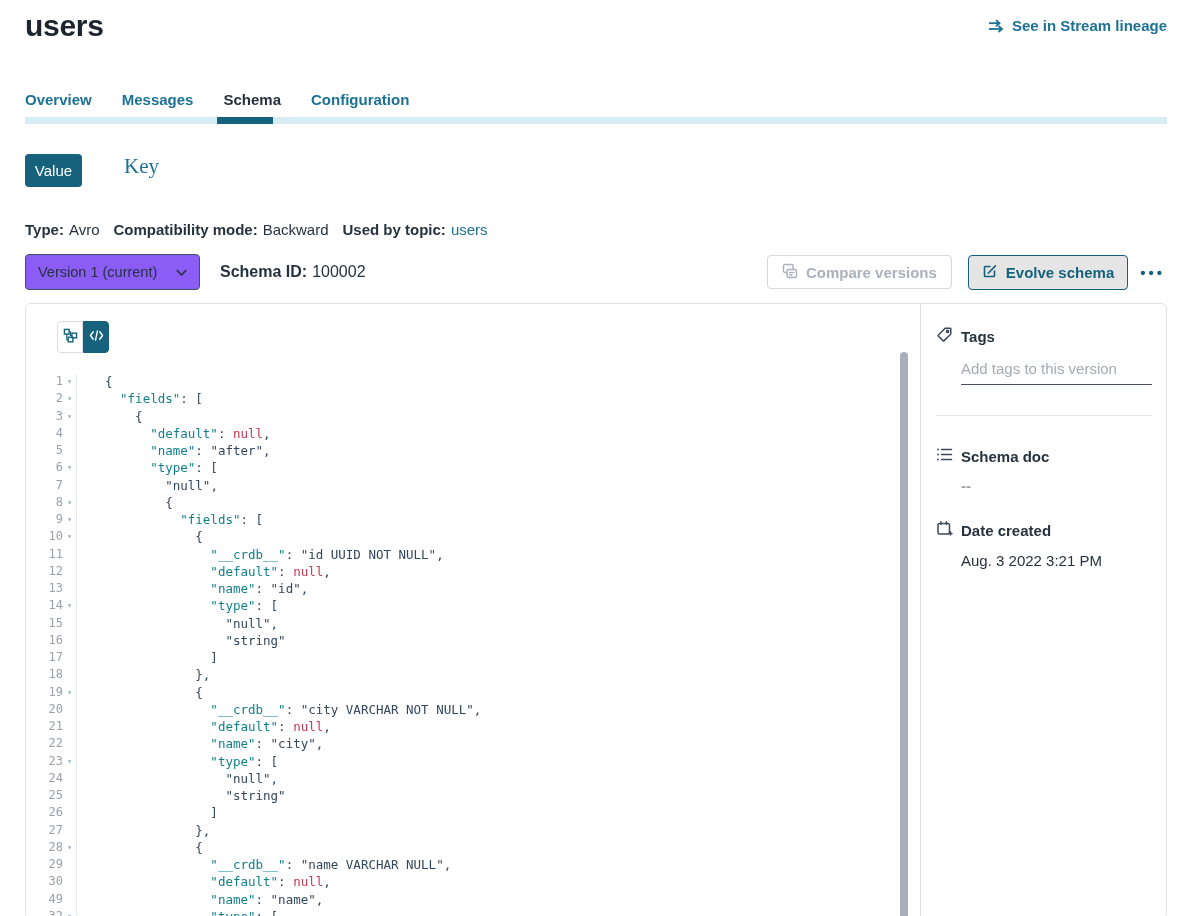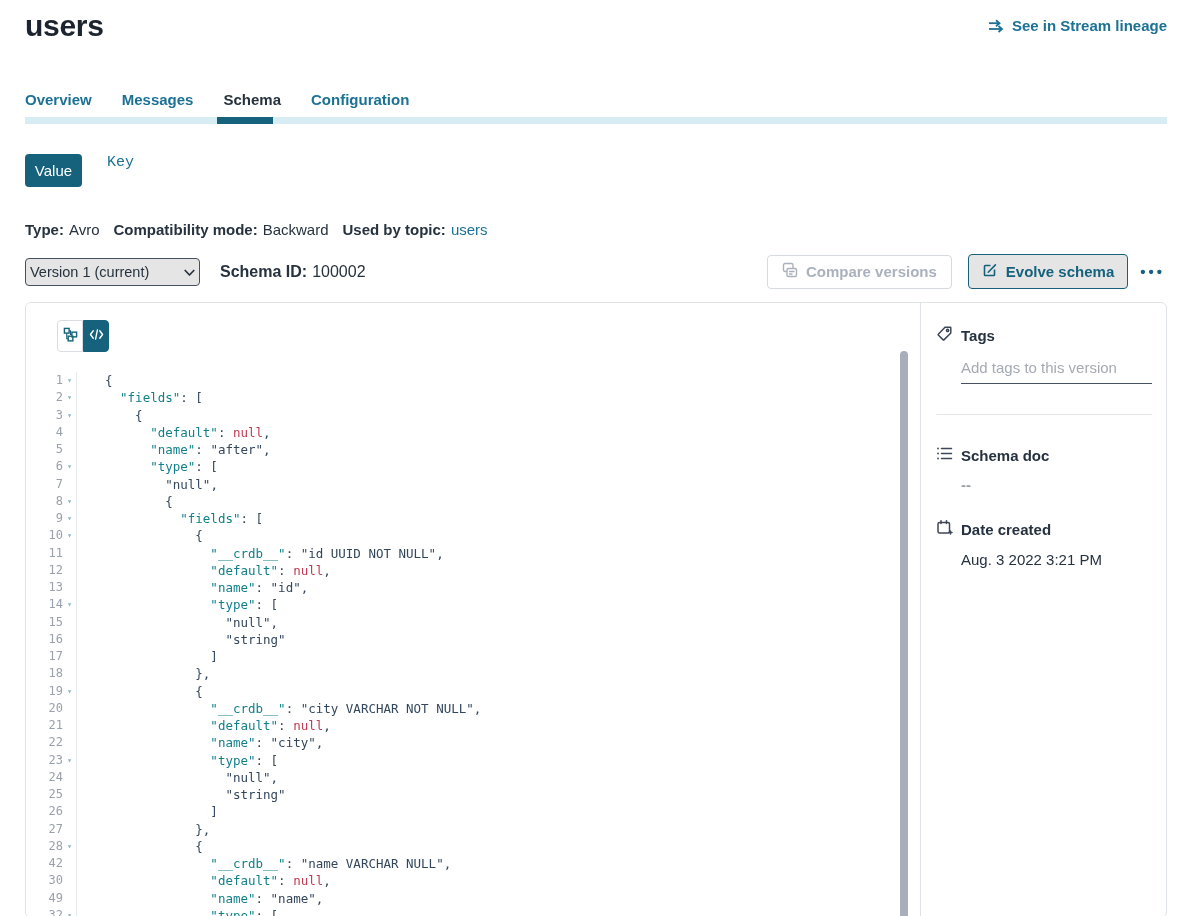--- a/index.html
+++ b/index.html
@@ -24,31 +24,31 @@
   
   .tabs{margin-top:47px;display:flex;gap:30px;}
   .tab{background:none;border:none;font-family:inherit;font-size:15px;font-weight:600;color:var(--link);cursor:pointer;padding:0;line-height:19px;}
   .tab.active{color:var(--text);}
   .tab-track{position:relative;margin-top:8px;height:7px;background:var(--tab-track);}
   .tab-active-seg{position:absolute;left:192px;top:0;width:56px;height:7px;background:var(--accent);}
 
   
   .toggle-row{margin-top:30px;display:flex;align-items:flex-start;}
   .btn-value{width:57px;height:33px;border:none;border-radius:4px;background:var(--accent);color:#fff;font-family:inherit;font-size:15px;cursor:pointer;}
-  .btn-key{margin-left:25px;background:none;border:none;color:var(--link);font-family:Liberation Mono, monospace;font-size:15px;font-weight:500;cursor:pointer;}
+  .btn-key{margin-left:42px;background:none;border:none;color:var(--link);font-family:Liberation Serif, serif;font-size:21px;font-weight:500;cursor:pointer;}
 
   
   .meta-row{margin-top:34px;font-size:15px;line-height:18px;display:flex;align-items:baseline;}
   .lbl{font-weight:700;margin-right:5px;}
   .meta-val{margin-right:14px;}
   .link{color:var(--link);cursor:pointer;text-decoration:none;}
 
   
   .version-row{margin-top:15px;display:flex;align-items:center;}
-  .select{width:175px;height:28px;border:1px solid var(--select-border);border-radius:4px;background:#e5e5e5;display:flex;align-items:center;justify-content:space-between;padding:0 4px;font-size:14.5px;cursor:pointer;}
+  .select{width:175px;height:36px;border:1px solid var(--select-border);border-radius:4px;background:#8b5cf6;display:flex;align-items:center;justify-content:space-between;padding:0 12px;font-size:14.5px;cursor:pointer;}
   .schema-id-lbl{margin-left:20px;}
   .right-actions{margin-left:auto;display:flex;align-items:center;}
   .btn-compare{height:34px;padding:8px 14px;border:1px solid var(--disabled-border);border-radius:4px;background:#fff;color:var(--disabled-text);font-family:inherit;font-size:15px;font-weight:600;display:flex;align-items:center;gap:8px;}
   .btn-evolve{margin-left:16px;height:35px;padding:0 13px;border:1px solid var(--accent);border-radius:4px;background:#e5e5e5;color:var(--accent);font-family:inherit;font-size:15px;font-weight:700;display:flex;align-items:center;gap:8px;cursor:pointer;}
   .btn-more{margin-left:10px;background:none;border:none;color:var(--accent);font-size:15px;font-weight:900;letter-spacing:3px;cursor:pointer;padding:4px 2px;}
 
   
   .card{margin-top:13px;height:616px;border:1px solid var(--card-border);border-radius:6px;display:flex;overflow:hidden;}
   .editor{width:895px;flex-shrink:0;border-right:1px solid var(--card-border);position:relative;background:#fff;}
   .view-toggle{display:inline-flex;margin:17px 0 0 31px;}
@@ -207,21 +207,21 @@
           <div class="cl"><span class="gut"><span class="ln">19</span><span class="fold">▾</span></span><span class="codetxt"><span class="tk-w">            </span><span class="tk-p">{</span></span></div>
           <div class="cl"><span class="gut"><span class="ln">20</span><span class="fold"></span></span><span class="codetxt"><span class="tk-w">              </span><span class="tk-k">"__crdb__"</span><span class="tk-p">: </span><span class="tk-s">"city VARCHAR NOT NULL"</span><span class="tk-p">,</span></span></div>
           <div class="cl"><span class="gut"><span class="ln">21</span><span class="fold"></span></span><span class="codetxt"><span class="tk-w">              </span><span class="tk-k">"default"</span><span class="tk-p">: </span><span class="tk-u">null</span><span class="tk-p">,</span></span></div>
           <div class="cl"><span class="gut"><span class="ln">22</span><span class="fold"></span></span><span class="codetxt"><span class="tk-w">              </span><span class="tk-k">"name"</span><span class="tk-p">: </span><span class="tk-s">"city"</span><span class="tk-p">,</span></span></div>
           <div class="cl"><span class="gut"><span class="ln">23</span><span class="fold">▾</span></span><span class="codetxt"><span class="tk-w">              </span><span class="tk-k">"type"</span><span class="tk-p">: [</span></span></div>
           <div class="cl"><span class="gut"><span class="ln">24</span><span class="fold"></span></span><span class="codetxt"><span class="tk-w">                </span><span class="tk-s">"null"</span><span class="tk-p">,</span></span></div>
           <div class="cl"><span class="gut"><span class="ln">25</span><span class="fold"></span></span><span class="codetxt"><span class="tk-w">                </span><span class="tk-s">"string"</span></span></div>
           <div class="cl"><span class="gut"><span class="ln">26</span><span class="fold"></span></span><span class="codetxt"><span class="tk-w">              </span><span class="tk-p">]</span></span></div>
           <div class="cl"><span class="gut"><span class="ln">27</span><span class="fold"></span></span><span class="codetxt"><span class="tk-w">            </span><span class="tk-p">},</span></span></div>
           <div class="cl"><span class="gut"><span class="ln">28</span><span class="fold">▾</span></span><span class="codetxt"><span class="tk-w">            </span><span class="tk-p">{</span></span></div>
-          <div class="cl"><span class="gut"><span class="ln">42</span><span class="fold"></span></span><span class="codetxt"><span class="tk-w">              </span><span class="tk-k">"__crdb__"</span><span class="tk-p">: </span><span class="tk-s">"name VARCHAR NULL"</span><span class="tk-p">,</span></span></div>
+          <div class="cl"><span class="gut"><span class="ln">29</span><span class="fold"></span></span><span class="codetxt"><span class="tk-w">              </span><span class="tk-k">"__crdb__"</span><span class="tk-p">: </span><span class="tk-s">"name VARCHAR NULL"</span><span class="tk-p">,</span></span></div>
           <div class="cl"><span class="gut"><span class="ln">30</span><span class="fold"></span></span><span class="codetxt"><span class="tk-w">              </span><span class="tk-k">"default"</span><span class="tk-p">: </span><span class="tk-u">null</span><span class="tk-p">,</span></span></div>
           <div class="cl"><span class="gut"><span class="ln">49</span><span class="fold"></span></span><span class="codetxt"><span class="tk-w">              </span><span class="tk-k">"name"</span><span class="tk-p">: </span><span class="tk-s">"name"</span><span class="tk-p">,</span></span></div>
           <div class="cl"><span class="gut"><span class="ln">32</span><span class="fold">▾</span></span><span class="codetxt"><span class="tk-w">              </span><span class="tk-k">"type"</span><span class="tk-p">: [</span></span></div>
         </div>
       <div class="scroll-thumb"></div>
     </div>
 
     <aside class="side">
       <section>
         <div class="side-head">

